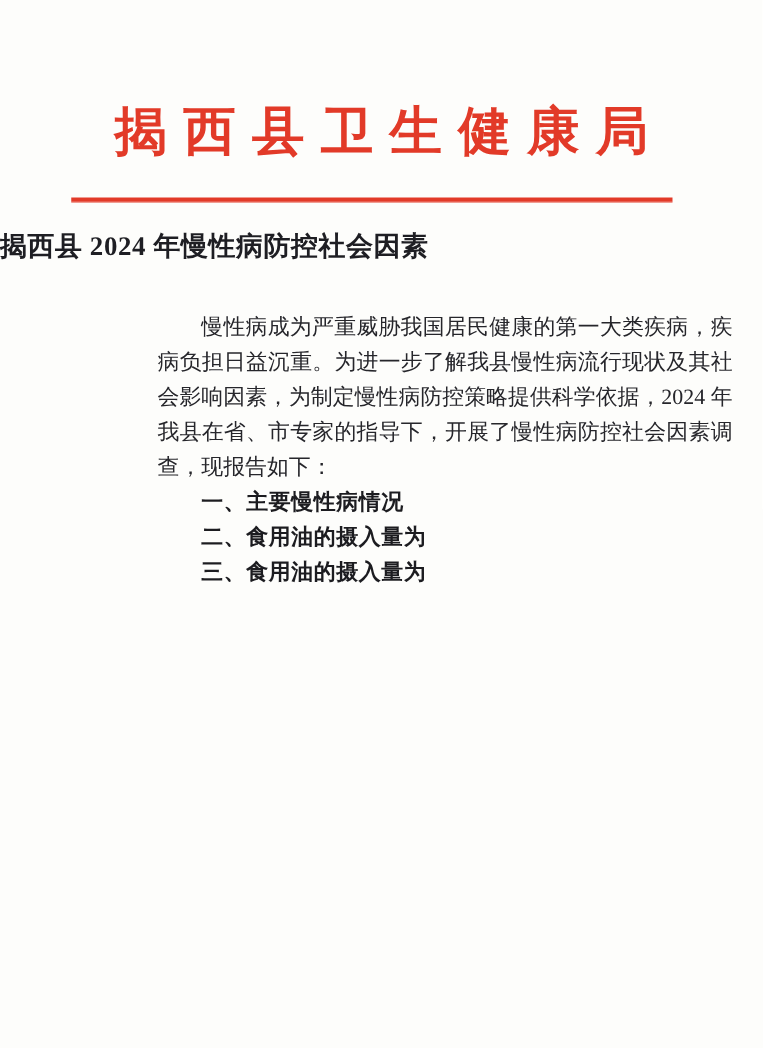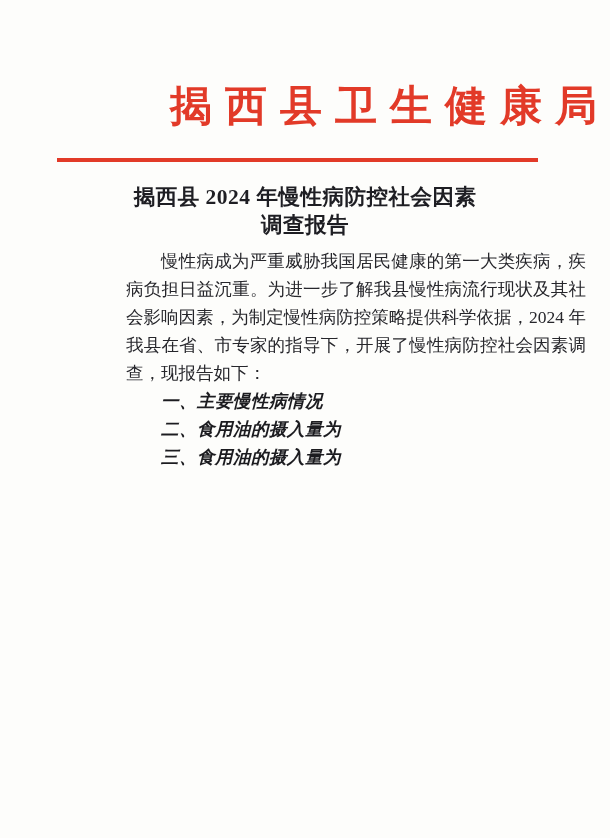--- a/index.html
+++ b/index.html
@@ -16,21 +16,21 @@
     width: 610px;
     height: 838px;
     background: #fdfdfb;
     overflow: hidden;
   }
   .agency {
     position: absolute;
     top: 82px;
     left: 0;
     right: 0;
-    text-align: right;
+    text-align: center;
     font-family: "Liberation Serif", serif;
     font-weight: bold;
     font-size: 42px;
     line-height: 48px;
     color: var(--accent);
     letter-spacing: 13px;
     text-indent: 13px;
     white-space: nowrap;
   }
   .rule {
@@ -41,21 +41,21 @@
     height: 1.5px;
     border-top: 3px solid var(--accent);
     border-bottom: 1.5px solid var(--accent);
     background: #ffffff;
   }
   .doc-title {
     position: absolute;
     top: 183px;
     left: 0;
     right: 0;
-    text-align: center;
+    text-align: left;
     font-family: "Liberation Serif", serif;
     font-weight: bold;
     font-size: 21.5px;
     line-height: 28px;
     color: #1e1e23;
     letter-spacing: 0.5px;
   }
   .body-text {
     position: absolute;
     top: 247px;
@@ -72,35 +72,33 @@
     text-indent: 2em;
   }
   .body-text h3 {
     font-family: "Liberation Sans", sans-serif;
     font-weight: bold;
     font-size: 17.5px;
     line-height: 28px;
     text-indent: 2em;
     color: #1c1c20;
     letter-spacing: 0.5px;
-    font-style: italic;
   }
 </style>
 </head>
 <body>
 
 <div class="page">
 
   <div class="agency">揭西县卫生健康局</div>
 
   <div class="rule"></div>
 
   <div class="doc-title">
     <div>揭西县 2024 年慢性病防控社会因素</div>
-    <div>调查报告</div>
   </div>
 
   <div class="body-text">
     <p>慢性病成为严重威胁我国居民健康的第一大类疾病，疾病负担日益沉重。为进一步了解我县慢性病流行现状及其社会影响因素，为制定慢性病防控策略提供科学依据，2024 年我县在省、市专家的指导下，开展了慢性病防控社会因素调查，现报告如下：</p>
 
     <h3>一、主要慢性病情况</h3>
 
     <h3>二、食用油的摄入量为</h3>
 
     <h3>三、食用油的摄入量为</h3>

